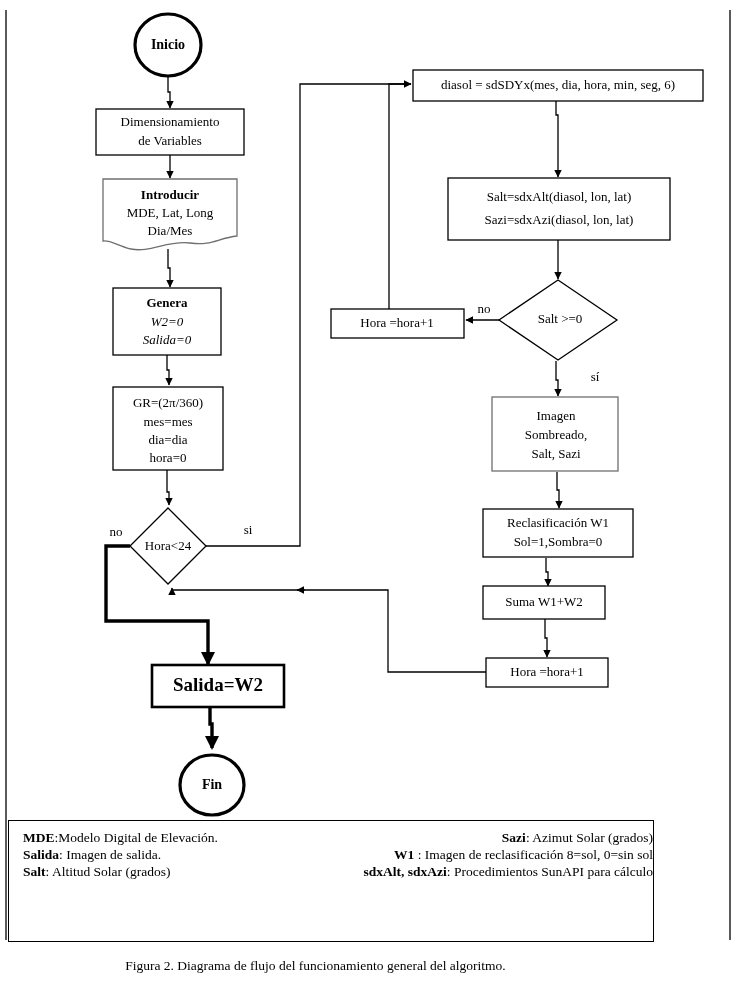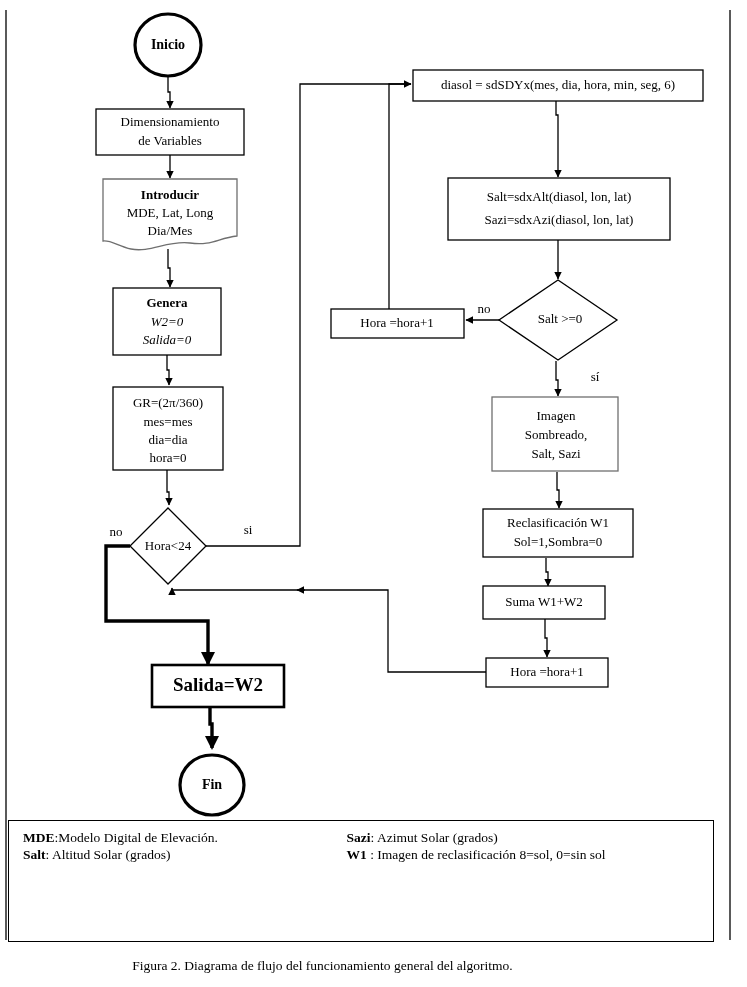--- a/index.html
+++ b/index.html
@@ -51,42 +51,42 @@
   .boxb { fill: #ffffff; stroke: #000000; stroke-width: 2.6; }
   .conn { fill: none; stroke: #000000; stroke-width: 1.3; }
   .connT{ fill: none; stroke: #000000; stroke-width: 3.4; }
   .frame{ fill: none; stroke: #000000; stroke-width: 1.3; }
 
   
   #legend-box {
     position: absolute;
     left: 8px;
     top: 820px;
-    width: 706px;
+    width: 646px;
     height: 122px;
     border: 1.3px solid #000;
     box-sizing: border-box;
     display: flex;
   }
   .legend-col {
     padding: 8px 0 0 14px;
     box-sizing: border-box;
   }
   .legend-col.left  { width: 330px; }
-  .legend-col.right { width: 388px; }
+  .legend-col.right { width: 388px; text-align: right; }
   .legend-line {
     font-family: "Liberation Serif", serif;
     font-size: 13.5px;
     line-height: 17.2px;
     white-space: nowrap;
   }
   .legend-line .k { font-weight: bold; }
   #caption {
     position: absolute;
-    left: 7px;
+    left: 0;
     top: 958px;
     width: 631px;
     text-align: center;
     font-family: "Liberation Serif", serif;
     font-size: 13.5px;
   }
 </style>
 </head>
 <body>
 
@@ -208,27 +208,33 @@
     <rect class="box" x="486" y="658" width="122" height="29"></rect>
     <text class="node-text t13" x="547" y="673">Hora =hora+1</text>
   </svg>
 
   <div id="legend-box">
     <div class="legend-col left">
       <div class="legend-line">
         <span class="k">MDE</span><span>:</span><span>Modelo Digital de Elevación.</span>
       </div>
       <div class="legend-line">
+        <span class="k">Salida</span><span>: </span><span>Imagen de salida.</span>
+      </div>
+      <div class="legend-line">
         <span class="k">Salt</span><span>: </span><span>Altitud Solar (grados)</span>
       </div>
     </div>
     <div class="legend-col right">
       <div class="legend-line">
         <span class="k">Sazi</span><span>: </span><span>Azimut Solar (grados)</span>
       </div>
       <div class="legend-line">
         <span class="k">W1</span><span>  : </span><span>Imagen de reclasificación 8=sol, 0=sin sol</span>
       </div>
+      <div class="legend-line">
+        <span class="k">sdxAlt, sdxAzi</span><span>: </span><span>Procedimientos SunAPI para cálculo</span>
+      </div>
     </div>
   </div>
 
   <div id="caption">Figura 2. Diagrama de flujo del funcionamiento general del algoritmo.</div>
 </div>
 
 </body></html>

